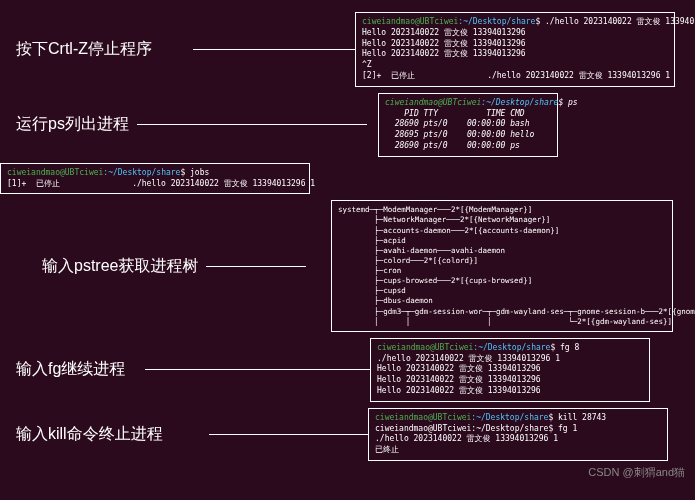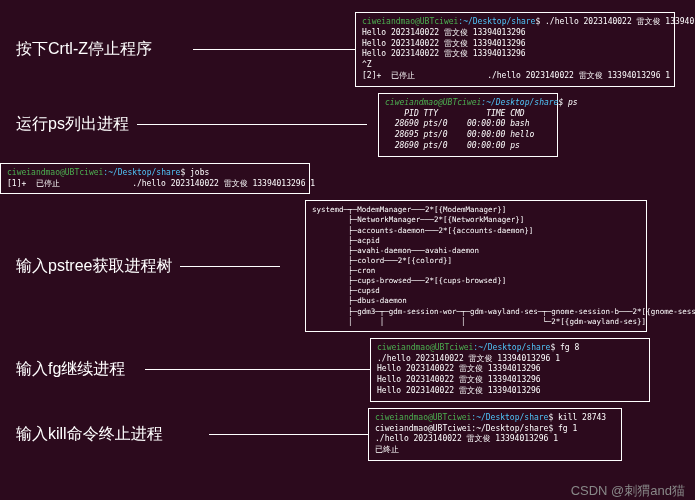--- a/index.html
+++ b/index.html
@@ -41,45 +41,45 @@
       line-height: 1.35;
       color: #ffffff;
       padding: 4px 6px;
       white-space: pre;
     }
     .prompt-user { color: #4caf50; }
     .prompt-path { color: #4fc3f7; text-align: right; }
     .prompt-sym { color: #ffffff; }
     .footer {
       position: absolute;
-      bottom: 0;
+      bottom: 20px;
       right: 10px;
-      font-size: 13px;
+      font-size: 11px;
       color: #888;
     }
     
     .r1 { margin-top: 12px; }
     .r1 .label-wrap { width: 355px; gap: 33px; }
     .r1 .line { width: 175px; margin-left: 8px; }
     .r1 .term { width: 320px; }
     .r2 .label-wrap { width: 378px; }
     .r2 .line { width: 230px; margin-left: 8px; }
     .r2 .term { width: 180px; font-style: italic; }
     .r3 .label-wrap { width: 360px; }
     .r3 .line { width: 180px; margin-left: 8px; }
     .r3 .term { width: 310px; }
-    .r4 .label-wrap { width: 305px; }
+    .r4 .label-wrap { width: 305px; margin-left: 26px; }
     .r4 .line { width: 100px; margin-left: 8px; }
     .r4 .term { width: 342px; font-size: 7.5px; }
     .r5 .label-wrap { width: 370px; justify-content: space-between; }
     .r5 .line { width: 225px; margin-left: 8px; }
     .r5 .term { width: 280px; }
     .r6 .label-wrap { width: 368px; gap: 38px; }
     .r6 .line { width: 180px; margin-left: 8px; }
-    .r6 .term { width: 254px; }
+    .r6 .term { width: 300px; }
   </style>
 </head>
 <body>
 
 <div class="row r1">
   <div class="label-wrap">
     <span class="label">按下Crtl-Z停止程序</span>
     <span class="line"></span>
   </div>
   <div class="term"><span class="prompt-user">ciweiandmao@UBTciwei</span><span class="prompt-path">:~/Desktop/share</span><span class="prompt-sym">$ ./hello 2023140022 雷文俊 13394013296 1</span>

